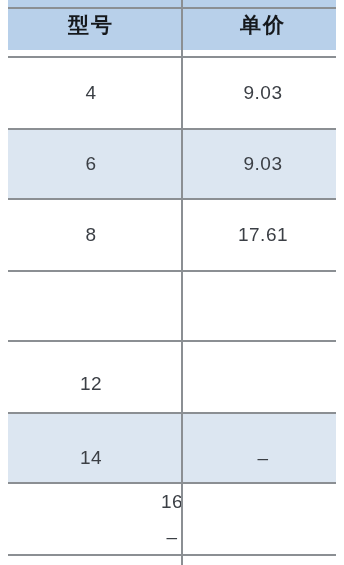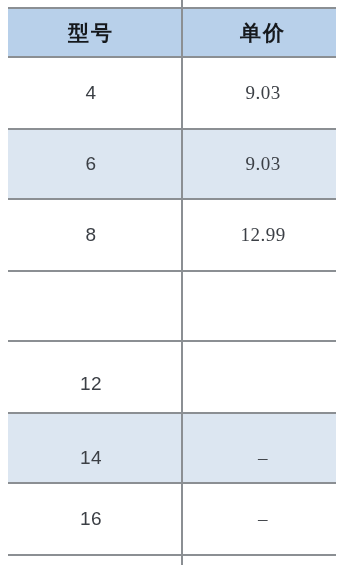--- a/index.html
+++ b/index.html
@@ -55,25 +55,25 @@
   .row .cell {
     position: relative;
     z-index: 2;
     display: flex;
     align-items: center;
     justify-content: center;
     height: 100%;
     box-sizing: border-box;
   }
   .row .cell.c1 { width: 182px; }
-  .row .cell.c2 { width: 162px; font-family: Liberation Serif, serif; }
+  .row .cell.c2 { width: 162px; }
 
   
   .row.header {
-    top: 8px;
+    top: 0;
     height: 50px;
   }
   .row.header .band {
     background: #b8d0ea;
     left: 8px;
     right: 8px;
   }
   .row.header .cell {
     font-size: 21px;
     font-weight: bold;
@@ -127,40 +127,40 @@
   <div class="row data shaded" style="top:130px; height:68px;">
     <div class="band"></div>
     <div class="cell c1">6</div>
     <div class="cell c2">9.03</div>
   </div>
   <div class="hrule" style="top:198px;"></div>
 
   <div class="row data" style="top:200px; height:70px;">
     <div class="band" style="background:#ffffff;"></div>
     <div class="cell c1">8</div>
-    <div class="cell c2">12.99</div>
+    <div class="cell c2">17.61</div>
   </div>
 
   <div class="hrule" style="top:270px;"></div>
   <div class="hrule" style="top:340px;"></div>
 
   <div class="row data" style="top:342px; height:84px;align-items:center;">
     <div class="band" style="background:#ffffff;"></div>
     <div class="cell c1">12</div>
   </div>
 
   <div class="hrule" style="top:412px;"></div>
   <div class="row data shaded" style="top:414px; height:88px;">
     <div class="band"></div>
     <div class="cell c1">14</div>
     <div class="cell c2">–</div>
   </div>
   <div class="hrule" style="top:482px;"></div>
 
-  <div class="row data" style="top:484px; height:70px;">
+  <div class="row data" style="top:484px; height:70px;flex-direction:column;">
     <div class="band" style="background:#ffffff;"></div>
     <div class="cell c1">16</div>
     <div class="cell c2">–</div>
   </div>
 
   <div class="hrule" style="top:554px;"></div>
 
   <div class="col-divider"></div>
 
 </div>

